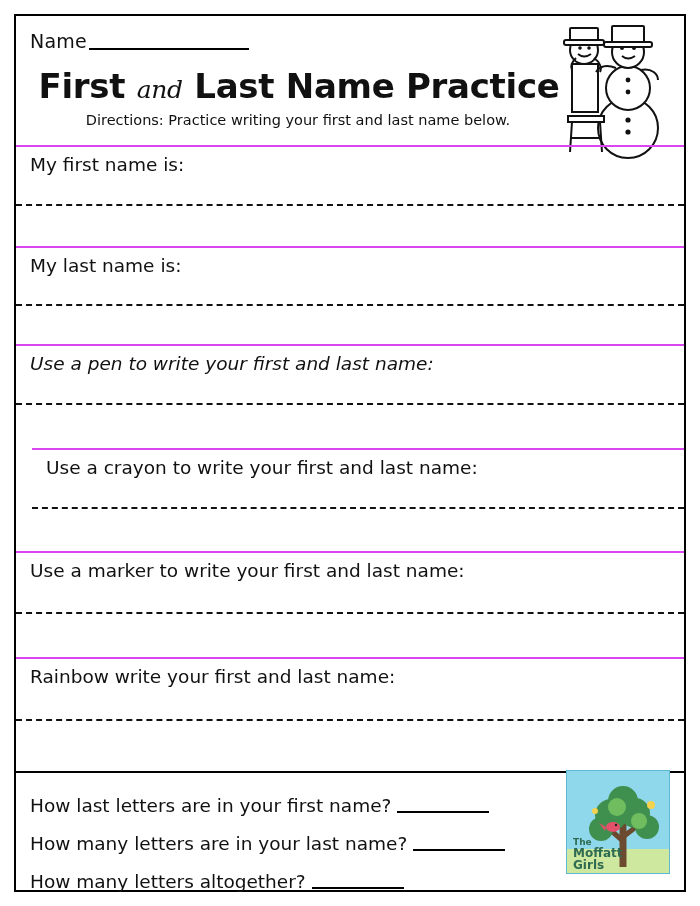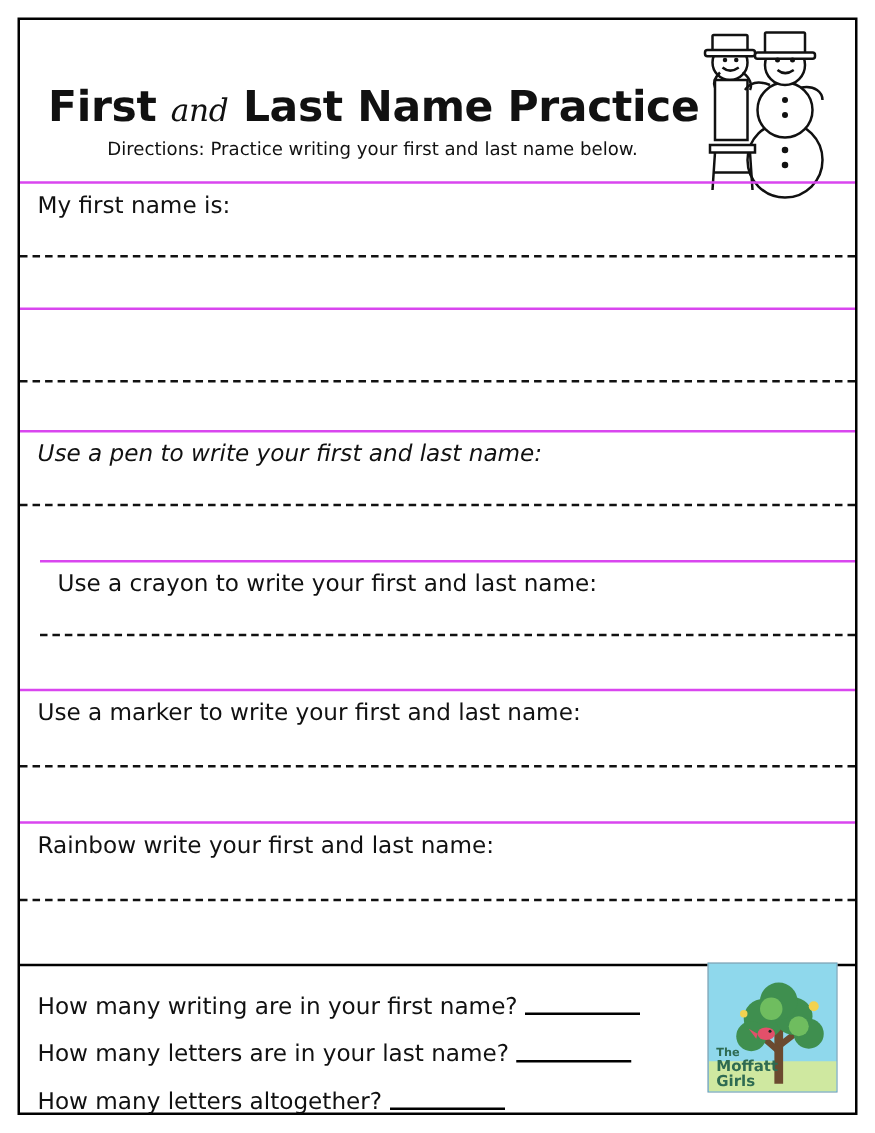--- a/index.html
+++ b/index.html
@@ -152,20 +152,23 @@
     box-sizing: border-box;
     overflow: hidden;
   }
 </style>
 </head>
 <body>
 
 <div class="page">
   <div class="sheet">
 
+    <div class="name-row">
+      <span>Name</span><span class="blank"></span>
+    </div>
 
     <div class="title">
       <span>First</span>
       <span class="and">and</span>
       <span>Last Name Practice</span>
     </div>
 
     <div class="directions">Directions: Practice writing your first and last name below.</div>
 
     <div class="snowman">
@@ -209,20 +212,21 @@
         </g>
       </svg>
     </div>
 
     <div class="block" style="top:129px;height:101px;">
       <div class="prompt">My first name is:</div>
       <div class="dashline" style="top:57px;"></div>
     </div>
 
     <div class="block" style="top:230px;height:98px;">
+      <div class="prompt">My last name is:</div>
       <div class="dashline" style="top:56px;"></div>
     </div>
 
     <div class="block" style="top:328px;height:104px;font-style:italic;">
       <div class="prompt">Use a pen to write your first and last name:</div>
       <div class="dashline" style="top:57px;"></div>
     </div>
 
     <div class="block" style="top:432px;height:103px;margin-left:16px;">
       <div class="prompt">Use a crayon to write your first and last name:</div>
@@ -234,21 +238,21 @@
       <div class="dashline" style="top:60px;"></div>
     </div>
 
     <div class="block" style="top:535px;height:106px;">
       <div class="prompt">Use a marker to write your first and last name:</div>
       <div class="dashline" style="top:59px;"></div>
     </div>
 
     <div class="qblock">
       <div class="qline" style="top:22px;">
-        <span>How many writing are in your first name?</span><span class="blank"></span>
+        <span>How last letters are in your first name?</span><span class="blank"></span>
       </div>
       <div class="qline" style="top:60px;">
         <span>How many letters are in your last name?</span><span class="blank"></span>
       </div>
       <div class="qline short" style="top:98px;">
         <span>How many letters altogether?</span><span class="blank"></span>
       </div>
 
       <div class="logo">
         <svg width="104" height="104" viewBox="0 0 104 104" xmlns="http://www.w3.org/2000/svg">

